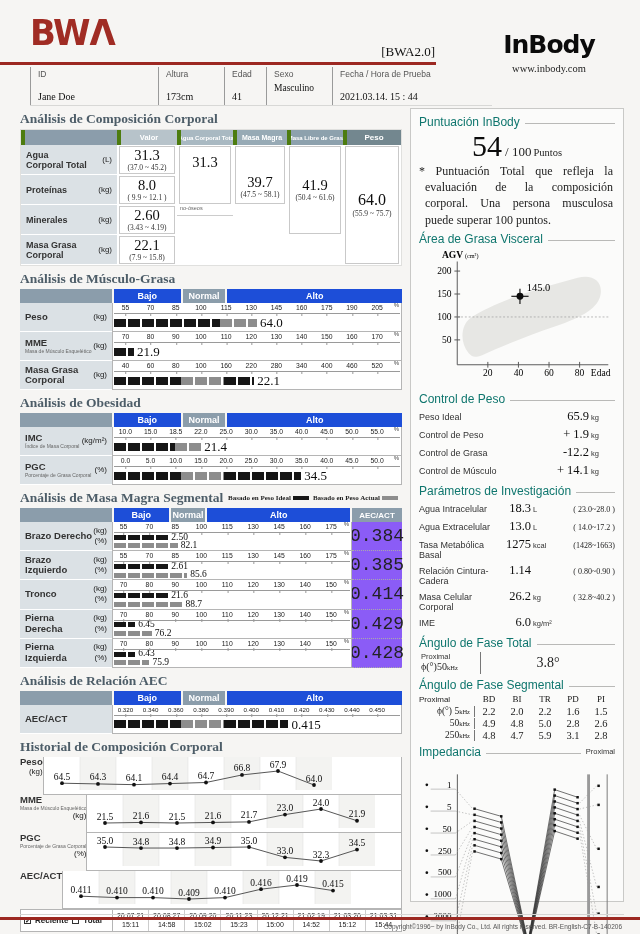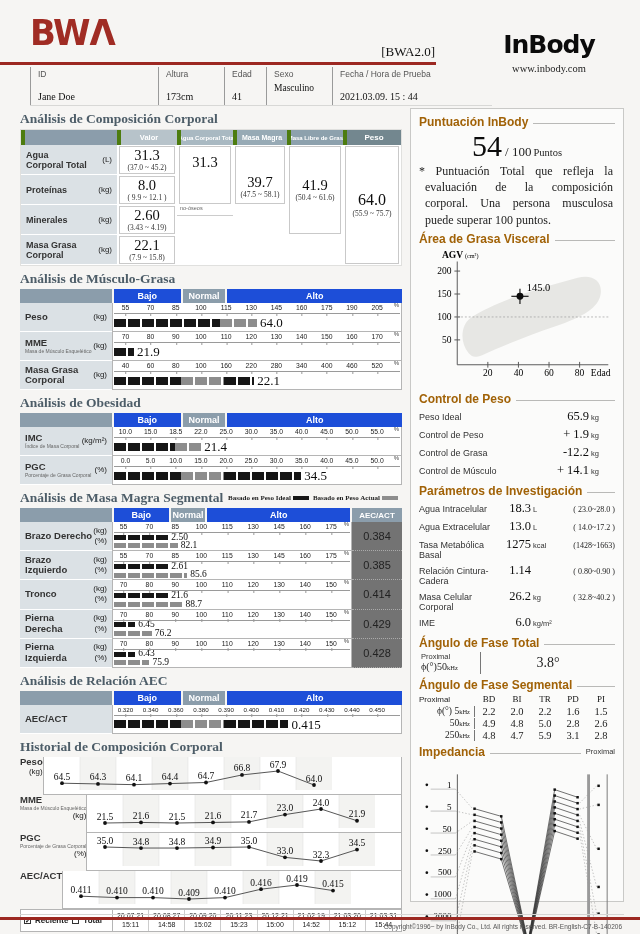--- a/index.html
+++ b/index.html
@@ -54,21 +54,21 @@
         align-items:center;justify-content:center;margin-left:2px}
   .grow{display:flex}
   .grow .lbl{width:92px;background:#dbe1e5;border-bottom:1px solid #fff;display:flex;align-items:center;
              justify-content:space-between;padding:0 5px}
   .lbl .ln{font-size:9.5px;font-weight:700;color:#333;line-height:1.1}
   .lbl .ls{font-size:5px;color:#666;font-weight:400}
   .lbl .un{font-size:8px;color:#222;text-align:right;line-height:1.3}
   .grow .graph{flex:1;background:#fff;border:1px solid #b5b5b5;border-top:none;position:relative;padding:0 1px}
   .grow:first-of-type .graph{border-top:1px solid #b5b5b5}
   .grow .aecv{width:50px;display:flex;align-items:center;justify-content:center;
-              font-family:Liberation Sans, sans-serif;font-size:11px;border-bottom:1px dotted #aaa;background:#737373}
+              font-family:Liberation Mono, monospace;font-size:18px;border-bottom:1px dotted #aaa;background:#8b5cf6}
   .ticks{position:relative;height:11px;border-bottom:1px solid #9a9a9a;font-size:6.8px;color:#222}
   .ticks.dec{font-size:6.2px}
   .tick{position:absolute;top:1px;transform:translateX(-50%)}
   .tick::after{content:"";position:absolute;left:50%;top:8.5px;width:1px;height:3px;background:#999}
   .tsuffix{position:absolute;right:1px;top:-1px;font-size:6px;color:#444}
   .barline{display:flex;align-items:center;height:17px}
   .barline.slim{height:8.6px}
   .barsegs{display:flex;height:8px}
   .barline.slim .barsegs{height:5px}
   .seg{height:100%}
@@ -84,21 +84,21 @@
   .daterow{display:flex}
   .datelbl{width:92px;background:#fff;border:1px solid #b5b5b5;border-right:none;display:flex;align-items:center;
            gap:4px;padding:0 3px;font-size:8px;font-weight:700}
   .cbx{display:inline-block;width:7px;height:7px;border:1px solid #333;font-size:7px;line-height:6px;text-align:center}
   .dates{flex:1;display:flex;border:1px solid #b5b5b5;background:#fff}
   .dcell{flex:1;border-left:1px solid #ccc;text-align:center;font-size:7px;color:#222;padding:2px 0;line-height:1.25}
   .dcell:first-child{border-left:none}
   
   .rsec{margin-bottom:4px}
   .rtitle{display:flex;align-items:center;gap:5px;margin-bottom:2px}
-  .rtitle .tt{font-size:12px;font-weight:700;color:#a16207;white-space:nowrap}
+  .rtitle .tt{font-size:12px;font-weight:400;color:#0f766e;white-space:nowrap}
   .rtitle .rule{flex:1;height:1px;background:#b9b9b7;margin-top:3px}
   .rtitle .prox{font-size:7.5px;color:#333}
   .score-line{text-align:center;font-family:"Liberation Serif",serif;margin:2px 0 1px}
   .score-big{font-size:30px;color:#0b0b0b;line-height:1}
   .score-den{font-size:13px;margin-left:3px}
   .score-unit{font-size:10.5px;margin-left:2px}
   .score-note{font-family:"Liberation Serif",serif;font-size:12px;color:#222;line-height:1.35;
               text-align:justify;padding:1px 2px 0 6px;text-indent:-6px}
   .kv{display:flex;align-items:baseline;padding:1.5px 0;font-size:9px}
   .kv-l{flex:1;color:#333}
@@ -149,21 +149,21 @@
         <div class="info-cell" style="width: 42px;">
           <div class="il">Edad</div>
           <div class="iv">41</div>
         </div>
         <div class="info-cell" style="width: 66px;">
           <div class="il">Sexo</div>
           <div class="iv small">Masculino</div>
         </div>
         <div class="info-cell" style="width: auto; flex: 1 1 0%;">
           <div class="il">Fecha / Hora de Prueba</div>
-          <div class="iv">2021.03.09. 15 : 44</div>
+          <div class="iv">2021.03.14. 15 : 44</div>
         </div>
       </div>
   </header>
 
   <div class="cols">
 
     <div class="col-left">
 
       <div class="sec">
         <div class="stitle">Análisis de Composición Corporal</div>

